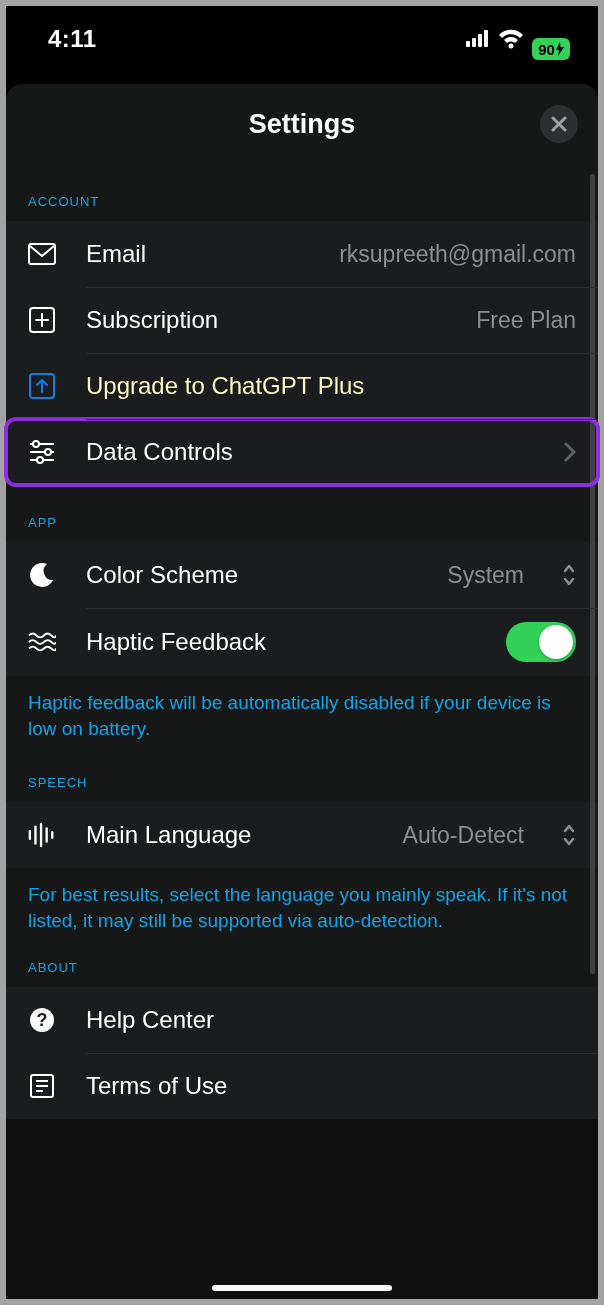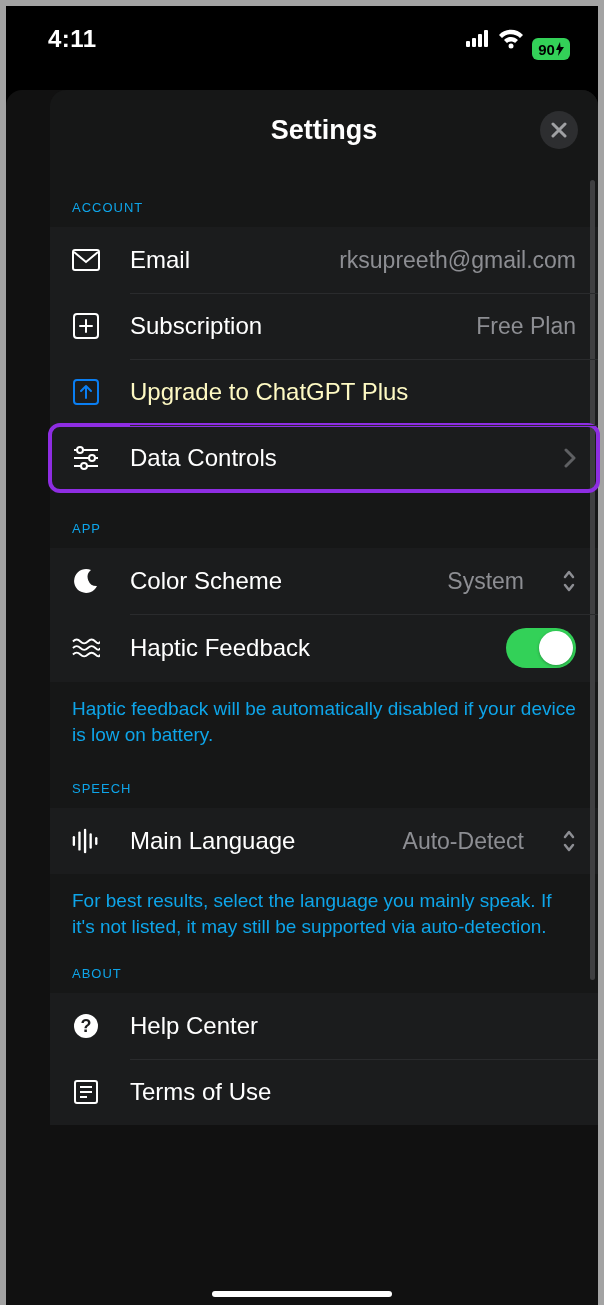--- a/index.html
+++ b/index.html
@@ -52,24 +52,23 @@
     margin-top: 20px;
   }
   .battery .bolt {
     margin-left: 1px;
   }
   
   .screen {
     background: #111;
     border-top-left-radius: 16px;
     border-top-right-radius: 16px;
-    margin-top: 24px;
+    margin-top: 18px;
     height: calc(100% - 78px);
     position: relative;
-    padding-left: 44px;
   }
   .header {
     display: flex;
     align-items: center;
     justify-content: center;
     position: relative;
     height: 80px;
     background: #161717;
     border-top-left-radius: 16px;
     border-top-right-radius: 16px;

